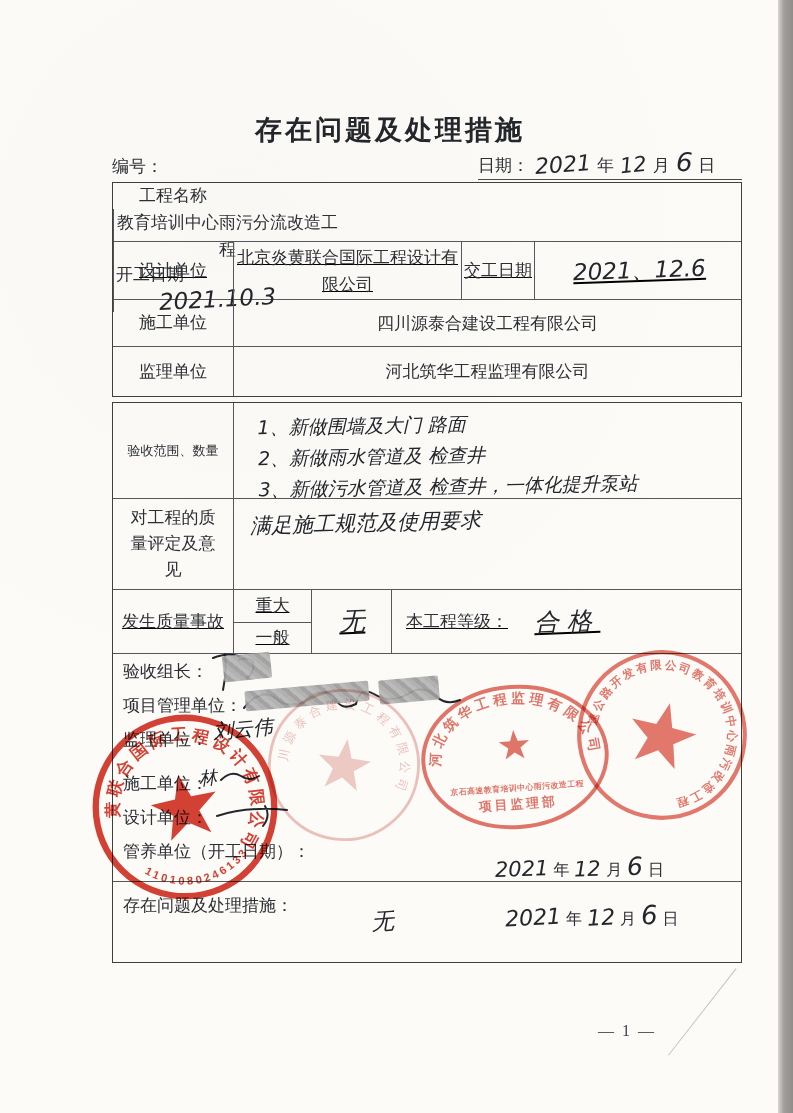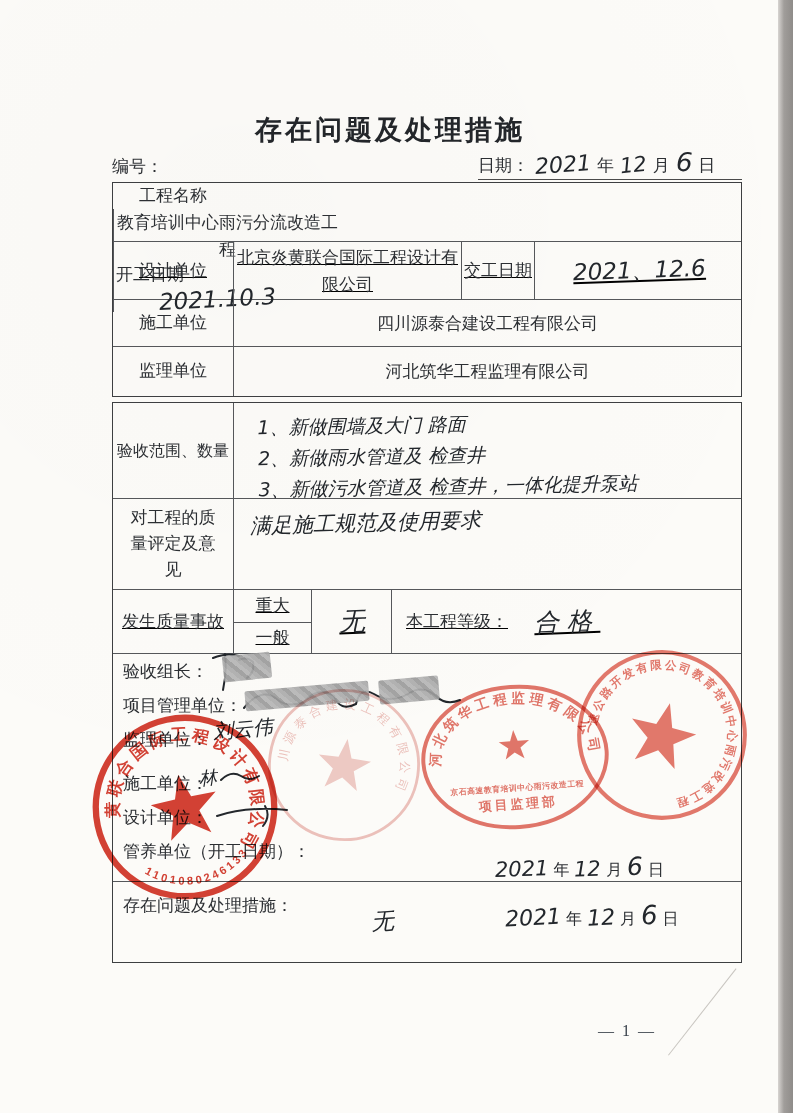--- a/index.html
+++ b/index.html
@@ -128,29 +128,29 @@
       <div class="cell val-wide">北京炎黄联合国际工程设计有限公司</div>
       <div class="cell sublbl">交工日期</div>
       <div class="cell subval">
         <span class="hw hw-date" style="transform:rotate(-2deg);">2021、12.6</span>
       </div>
     </div>
     <div class="trow" style="height:47px;">
       <div class="cell lbl">施工单位</div>
       <div class="cell val-rest">四川源泰合建设工程有限公司</div>
     </div>
-    <div class="trow" style="height:50px;font-family:Liberation Mono, monospace;">
+    <div class="trow" style="height:50px;">
       <div class="cell lbl">监理单位</div>
       <div class="cell val-rest">河北筑华工程监理有限公司</div>
     </div>
   </div>
 
   <div class="tbl tbl2">
     <div class="trow" style="height:95px;">
-      <div class="cell lbl" style="font-size:16px;text-align:center;">验收范围、数量</div>
+      <div class="cell lbl" style="font-size:13px;text-align:center;">验收范围、数量</div>
       <div class="cell val-rest left-pad">
         <div class="hw scope-lines">
           <div>1、新做围墙及大门 路面</div>
           <div>2、新做雨水管道及 检查井</div>
           <div>3、新做污水管道及 检查井，一体化提升泵站</div>
         </div>
       </div>
     </div>
     <div class="trow" style="height:91px;">
       <div class="cell lbl" style="padding:0 10px;">对工程的质量评定及意见</div>

